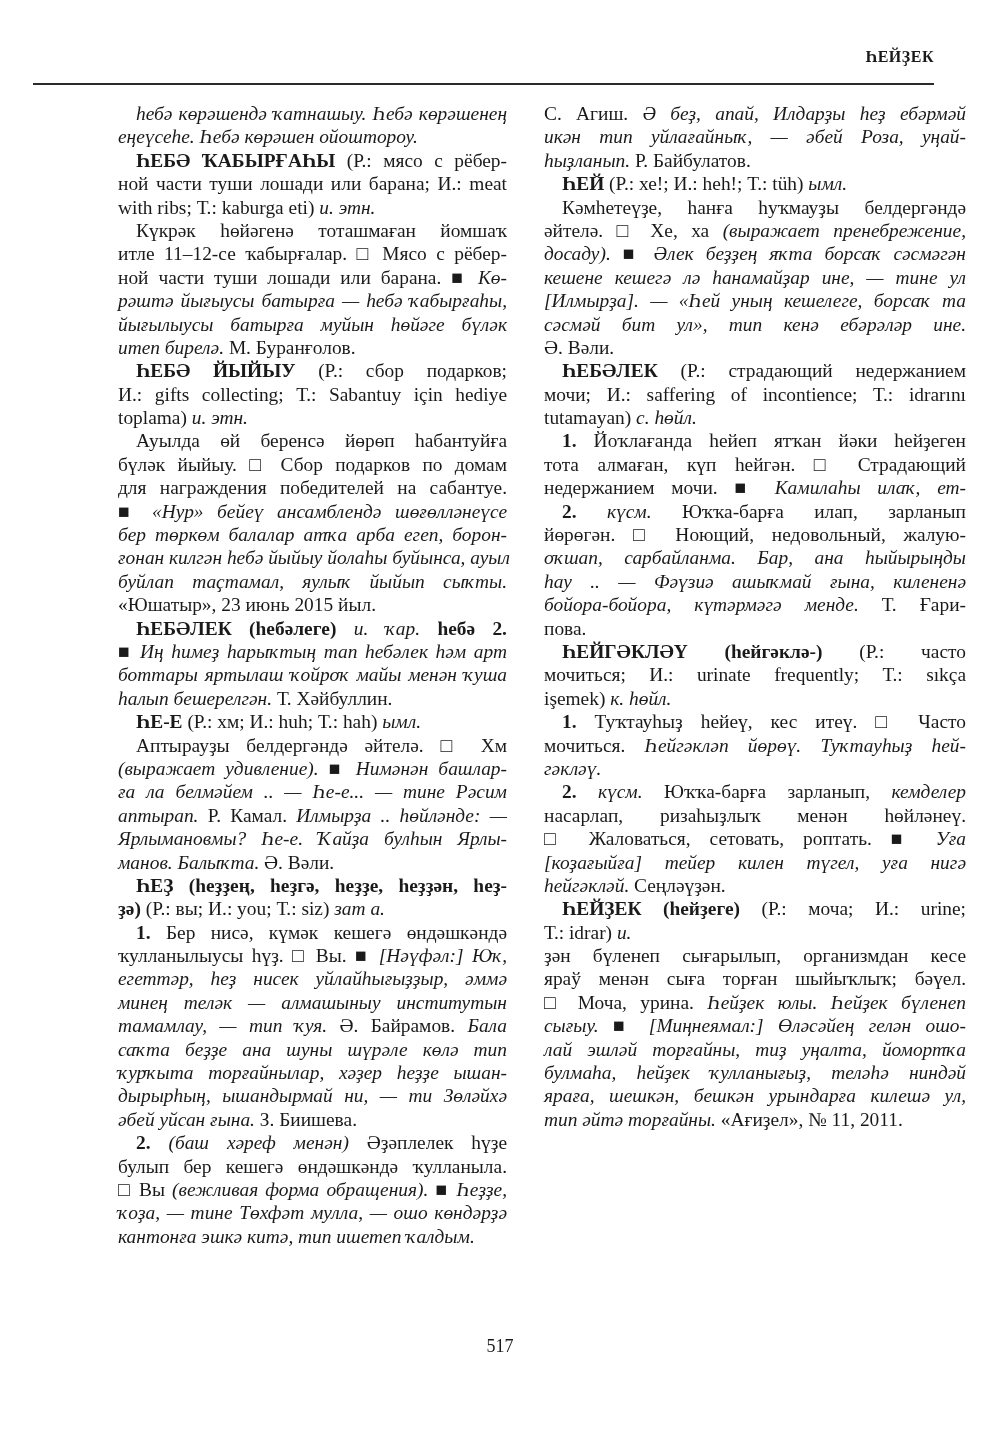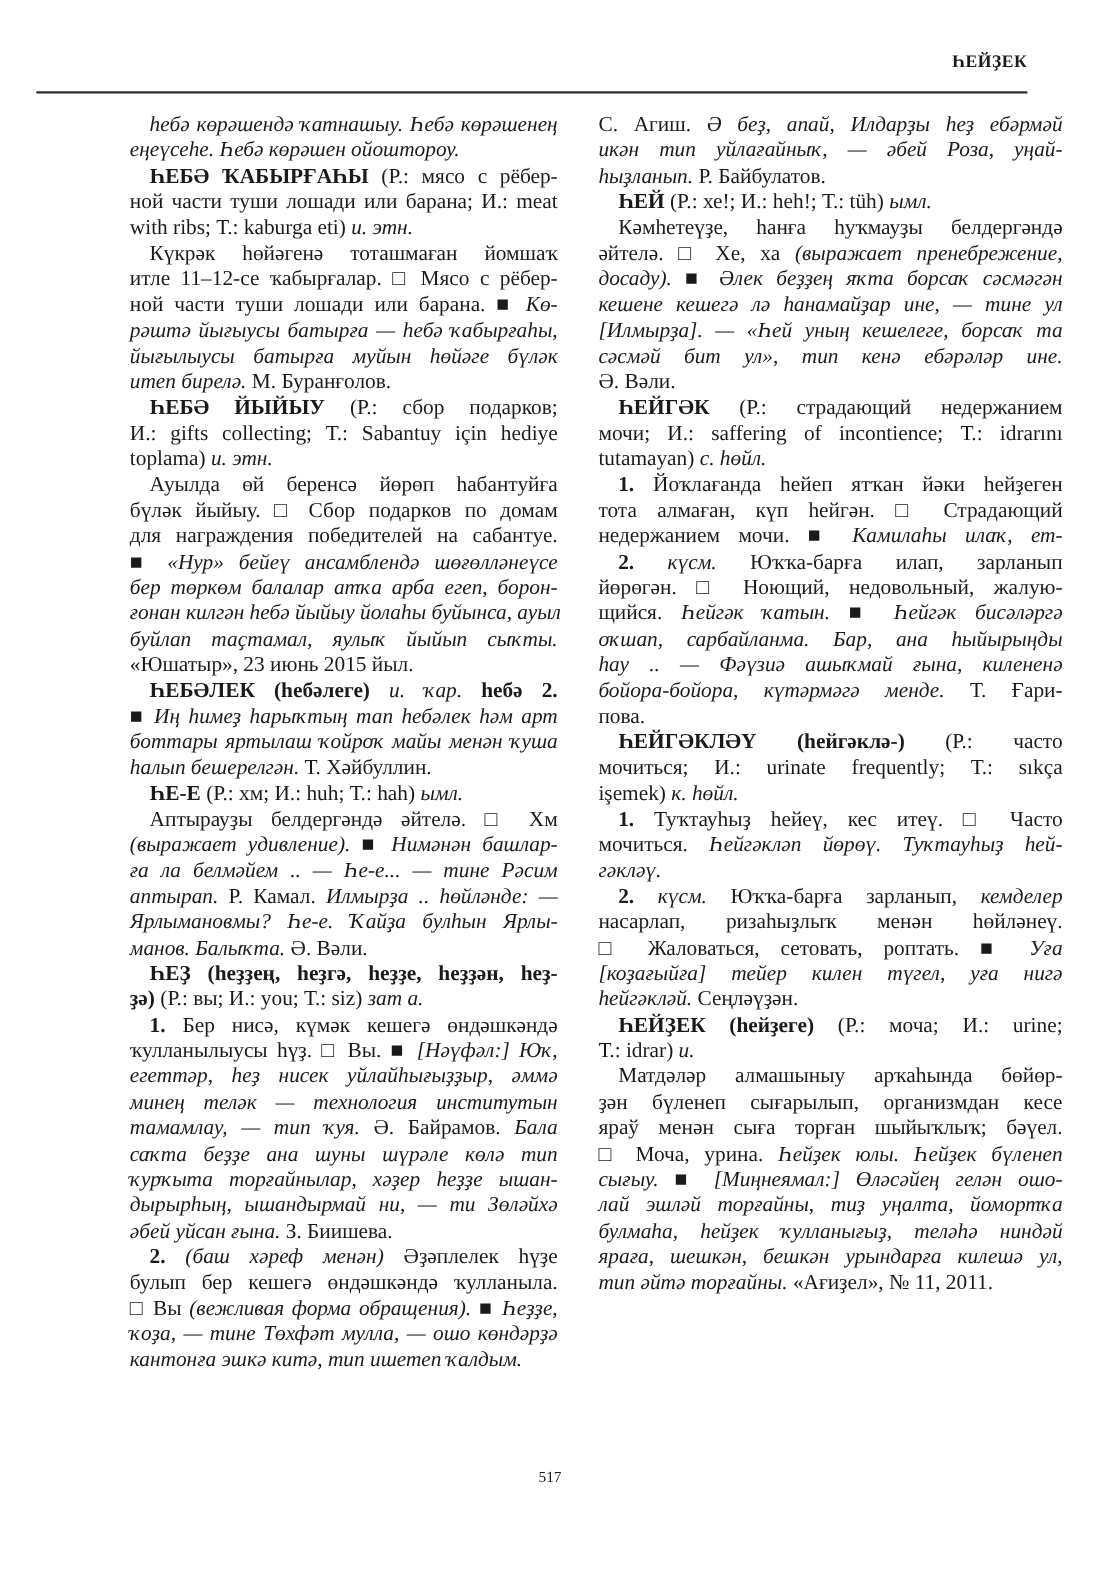--- a/index.html
+++ b/index.html
@@ -8,21 +8,21 @@
   .running-head { position: absolute; right: 66px; top: 48px; font-size: 16px; font-weight: bold; letter-spacing: 0.5px; }
   .head-rule { position: absolute; left: 33px; right: 66px; top: 83px; height: 2px; background: #2a2a2a; }
   .col { position: absolute; top: 102px; font-size: 19.4px; line-height: 23.4px; }
   .col.left { left: 118px; width: 389px; }
   .col.right { left: 512px; width: 422px; margin-left: 32px; }
   .ln { display: block; white-space: nowrap; text-align: justify; text-align-last: justify; height: 23.4px; }
   .ln.last { text-align-last: left; }
   .ind { padding-left: 18px; }
   .b { font-weight: bold; }
   .i { font-style: italic; }
-  .page-number { position: absolute; left: 0; right: 0; top: 1336px; text-align: center; font-size: 14px; }
+  .page-number { position: absolute; left: 0; right: 0; top: 1336px; text-align: center; font-size: 18px; }
 </style>
 </head>
 <body>
 
 <div class="running-head">ҺЕЙҘЕК</div>
 <div class="head-rule"></div>
 
 <div class="col left">
     <span class="ln ind"><span class="i">һебә көрәшендә ҡатнашыу. Һебә көрәшенең</span></span>
     <span class="ln last"><span class="i">еңеүсеһе. Һебә көрәшен ойоштороу.</span></span>
@@ -55,21 +55,21 @@
     <span class="ln"><span class="i">(выражает удивление).</span><span> ■ </span><span class="i">Нимәнән башлар-</span></span>
     <span class="ln"><span class="i">ға ла белмәйем .. — Һе-е... — тине Рәсим</span></span>
     <span class="ln"><span class="i">аптырап.</span><span> Р. Камал. </span><span class="i">Илмырҙа .. һөйләнде: —</span></span>
     <span class="ln"><span class="i">Ярлымановмы? Һе-е. Ҡайҙа булһын Ярлы-</span></span>
     <span class="ln last"><span class="i">манов. Балыҡта.</span><span> Ә. Вәли.</span></span>
     <span class="ln ind"><span class="b">ҺЕҘ (һеҙҙең, һеҙгә, һеҙҙе, һеҙҙән, һеҙ-</span></span>
     <span class="ln last"><span class="b">ҙә)</span><span> (Р.: вы; И.: you; Т.: siz) </span><span class="i">зат а.</span></span>
     <span class="ln ind"><span class="b">1.</span><span> Бер нисә, күмәк кешегә өндәшкәндә</span></span>
     <span class="ln"><span>ҡулланылыусы һүҙ. □ Вы. ■ </span><span class="i">[Нәүфәл:] Юҡ,</span></span>
     <span class="ln"><span class="i">егеттәр, һеҙ нисек уйлайһығыҙҙыр, әммә</span></span>
-    <span class="ln"><span class="i">минең теләк — технология институтын</span></span>
+    <span class="ln"><span class="i">минең теләк — алмашыныу институтын</span></span>
     <span class="ln"><span class="i">тамамлау, — тип ҡуя.</span><span> Ә. Байрамов. </span><span class="i">Бала</span></span>
     <span class="ln"><span class="i">саҡта беҙҙе ана шуны шүрәле көлә тип</span></span>
     <span class="ln"><span class="i">ҡурҡыта торғайнылар, хәҙер һеҙҙе ышан-</span></span>
     <span class="ln"><span class="i">дырырһың, ышандырмай ни, — ти Зөләйхә</span></span>
     <span class="ln last"><span class="i">әбей уйсан ғына.</span><span> З. Биишева.</span></span>
     <span class="ln ind"><span class="b">2.</span><span class="i"> (баш хәреф менән)</span><span> Әҙәплелек һүҙе</span></span>
     <span class="ln"><span>булып бер кешегә өндәшкәндә ҡулланыла.</span></span>
     <span class="ln"><span>□ Вы </span><span class="i">(вежливая форма обращения).</span><span> ■ </span><span class="i">Һеҙҙе,</span></span>
     <span class="ln"><span class="i">ҡоҙа, — тине Төхфәт мулла, — ошо көндәрҙә</span></span>
     <span class="ln last"><span class="i">кантонға эшкә китә, тип ишетеп ҡалдым.</span></span>
@@ -79,47 +79,45 @@
     <span class="ln"><span class="i">икән тип уйлағайныҡ, — әбей Роза, уңай-</span></span>
     <span class="ln last"><span class="i">һыҙланып.</span><span> Р. Байбулатов.</span></span>
     <span class="ln ind last"><span class="b">ҺЕЙ</span><span> (Р.: хе!; И.: heh!; Т.: tüh) </span><span class="i">ымл.</span></span>
     <span class="ln ind"><span>Кәмһетеүҙе, һанға һуҡмауҙы белдергәндә</span></span>
     <span class="ln"><span>әйтелә. □ Хе, ха </span><span class="i">(выражает пренебрежение,</span></span>
     <span class="ln"><span class="i">досаду).</span><span> ■ </span><span class="i">Әлек беҙҙең яҡта борсаҡ сәсмәгән</span></span>
     <span class="ln"><span class="i">кешене кешегә лә һанамайҙар ине, — тине ул</span></span>
     <span class="ln"><span class="i">[Илмырҙа]. — «Һей уның кешелеге, борсаҡ та</span></span>
     <span class="ln"><span class="i">сәсмәй бит ул», тип кенә ебәрәләр ине.</span></span>
     <span class="ln last"><span>Ә. Вәли.</span></span>
-    <span class="ln ind"><span class="b">ҺЕЙГӘК</span><span> (Р.: страдающий недержанием</span></span>
+    <span class="ln ind"><span class="b">ҺЕБӘЛЕК</span><span> (Р.: страдающий недержанием</span></span>
     <span class="ln"><span>мочи; И.: saffering of incontience; Т.: idrarını</span></span>
     <span class="ln last"><span>tutamayan) </span><span class="i">с. һөйл.</span></span>
     <span class="ln ind"><span class="b">1.</span><span> Йоҡлағанда һейеп ятҡан йәки һейҙеген</span></span>
     <span class="ln"><span>тота алмаған, күп һейгән. □ Страдающий</span></span>
     <span class="ln"><span>недержанием мочи. ■ </span><span class="i">Камилаһы илаҡ, ет-</span></span>
     <span class="ln ind"><span class="b">2.</span><span class="i"> күсм.</span><span> Юҡҡа-барға илап, зарланып</span></span>
     <span class="ln"><span>йөрөгән. □ Ноющий, недовольный, жалую-</span></span>
-    <span class="ln"><span>щийся. </span><span class="i">Һейгәк ҡатын.</span><span> ■ </span><span class="i">Һейгәк бисәләргә</span></span>
     <span class="ln"><span class="i">оҡшап, сарбайланма. Бар, ана һыйырыңды</span></span>
     <span class="ln"><span class="i">һау .. — Фәүзиә ашыҡмай ғына, килененә</span></span>
     <span class="ln"><span class="i">бойора-бойора, күтәрмәгә менде.</span><span> Т. Ғари-</span></span>
     <span class="ln last"><span>пова.</span></span>
     <span class="ln ind"><span class="b">ҺЕЙГӘКЛӘҮ (һейгәклә-)</span><span> (Р.: часто</span></span>
     <span class="ln"><span>мочиться; И.: urinate frequently; Т.: sıkça</span></span>
     <span class="ln last"><span>işemek) </span><span class="i">к. һөйл.</span></span>
     <span class="ln ind"><span class="b">1.</span><span> Туҡтауһыҙ һейеү, кес итеү. □ Часто</span></span>
     <span class="ln"><span>мочиться. </span><span class="i">Һейгәкләп йөрөү. Туҡтауһыҙ һей-</span></span>
     <span class="ln last"><span class="i">гәкләү.</span></span>
     <span class="ln ind"><span class="b">2.</span><span class="i"> күсм.</span><span> Юҡҡа-барға зарланып, </span><span class="i">кемделер</span></span>
     <span class="ln"><span>насарлап, ризаһыҙлыҡ менән һөйләнеү.</span></span>
     <span class="ln"><span>□ Жаловаться, сетовать, роптать. ■ </span><span class="i">Уға</span></span>
     <span class="ln"><span class="i">[коҙағыйға] тейер килен түгел, уға нигә</span></span>
     <span class="ln last"><span class="i">һейгәкләй.</span><span> Сеңләүҙән.</span></span>
     <span class="ln ind"><span class="b">ҺЕЙҘЕК (һейҙеге)</span><span> (Р.: моча; И.: urine;</span></span>
     <span class="ln last"><span>Т.: idrar) </span><span class="i">и.</span></span>
-    <span class="ln ind"><span>Матдәләр алмашыныу арҡаһында бөйөр-</span></span>
     <span class="ln"><span>ҙән бүленеп сығарылып, организмдан кесе</span></span>
     <span class="ln"><span>яраў менән сыға торған шыйыҡлыҡ; бәүел.</span></span>
     <span class="ln"><span>□ Моча, урина. </span><span class="i">Һейҙек юлы. Һейҙек бүленеп</span></span>
     <span class="ln"><span class="i">сығыу.</span><span> ■ </span><span class="i">[Миңнеямал:] Өләсәйең гелән ошо-</span></span>
     <span class="ln"><span class="i">лай эшләй торғайны, тиҙ уңалта, йомортҡа</span></span>
     <span class="ln"><span class="i">булмаһа, һейҙек ҡулланығыҙ, теләһә ниндәй</span></span>
     <span class="ln"><span class="i">яраға, шешкән, бешкән урындарға килешә ул,</span></span>
     <span class="ln last"><span class="i">тип әйтә торғайны.</span><span> «Ағиҙел», № 11, 2011.</span></span>
   </div>
 

